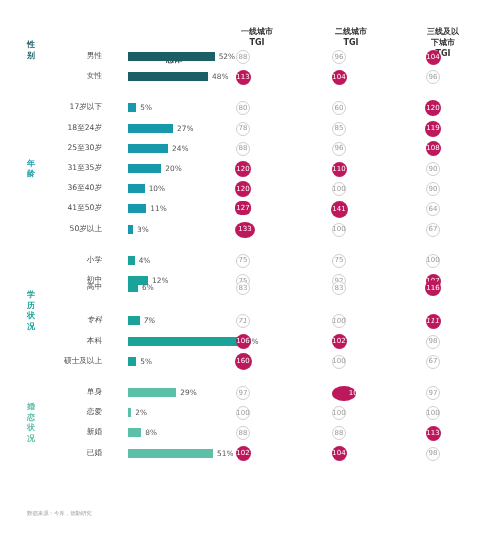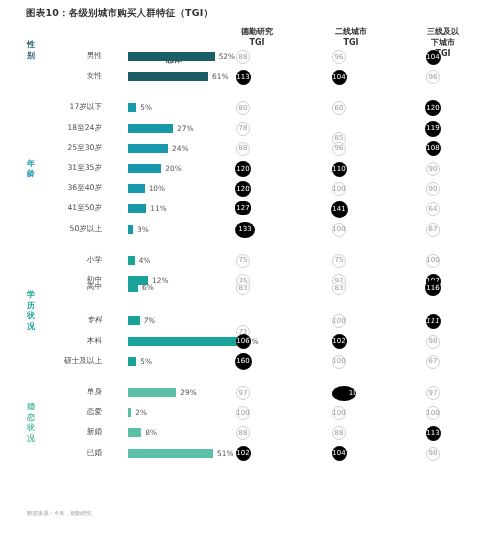--- a/index.html
+++ b/index.html
@@ -95,21 +95,21 @@
     border-radius: 50%;
     text-align: center;
     font-size: 7px;
     box-sizing: border-box;
     display: flex;
     align-items: center;
     justify-content: center;
     line-height: 1;
   }
   .badge.green {
-    background: #000000;
+    background: #be185d;
     color: #ffffff;
     border: none;
   }
   .badge.grey {
     background: #ffffff;
     color: #9a9a9a;
     border: 1px solid #cfcfcf;
   }
   .badge-col-1 { left: 243px; }
   .badge-col-2 { left: 339px; }
@@ -135,24 +135,23 @@
     font-size: 5.4px;
     color: #9c9c9c;
     white-space: nowrap;
   }
 </style>
 </head>
 <body>
 
 <div id="page">
 
-  <div id="chart-title">图表10：各级别城市购买人群特征（TGI）</div>
 
   <div class="col-head" id="head-total">总体</div>
-  <div class="col-head" id="head-t1">德勤研究
+  <div class="col-head" id="head-t1">一线城市
 TGI</div>
   <div class="col-head" id="head-t2">二线城市
 TGI</div>
   <div class="col-head" id="head-t3">三线及以
 下城市
 TGI</div>
 
   <div id="rows-container">
       <div class="row" style="top: 47px;">
         <div class="row-label">男性</div>
@@ -161,21 +160,21 @@
           <div class="bar-val" style="left: 90.6667px;">52%</div>
         </div>
         <div class="badge badge-col-1 grey" style="width: 14px; height: 14px; top: 3px; margin-left: -7px;">88</div>
         <div class="badge badge-col-2 grey" style="width: 14px; height: 14px; top: 3px; margin-left: -7px;">96</div>
         <div class="badge badge-col-3 green" style="width: 15px; height: 15px; top: 2.5px; margin-left: -7.5px;">104</div>
       </div>
       <div class="row" style="top: 67.2px;">
         <div class="row-label">女性</div>
         <div class="bar-wrap">
           <div class="bar" style="width: 80px; background: rgb(27, 94, 102);"></div>
-          <div class="bar-val" style="left: 84px;">61%</div>
+          <div class="bar-val" style="left: 84px;">48%</div>
         </div>
         <div class="badge badge-col-1 green" style="width: 15px; height: 15px; top: 2.5px; margin-left: -7.5px;">113</div>
         <div class="badge badge-col-2 green" style="width: 15px; height: 15px; top: 2.5px; margin-left: -7.5px;">104</div>
         <div class="badge badge-col-3 grey" style="width: 14px; height: 14px; top: 3px; margin-left: -7px;">96</div>
       </div>
       <div class="row" style="top: 98.4px;">
         <div class="row-label">17岁以下</div>
         <div class="bar-wrap">
           <div class="bar" style="width: 8.33333px; background: rgb(23, 153, 171);"></div>
           <div class="bar-val" style="left: 12.3333px;">5%</div>
@@ -184,21 +183,21 @@
         <div class="badge badge-col-2 grey" style="width: 14px; height: 14px; top: 3px; margin-left: -7px;">60</div>
         <div class="badge badge-col-3 green" style="width: 16px; height: 16px; top: 2px; margin-left: -8px;">120</div>
       </div>
       <div class="row" style="top: 118.6px;">
         <div class="row-label">18至24岁</div>
         <div class="bar-wrap">
           <div class="bar" style="width: 45px; background: rgb(23, 153, 171);"></div>
           <div class="bar-val" style="left: 49px;">27%</div>
         </div>
         <div class="badge badge-col-1 grey" style="width: 14px; height: 14px; top: 3px; margin-left: -7px;">78</div>
-        <div class="badge badge-col-2 grey" style="width: 14px; height: 14px; top: 13px; margin-left: -7px;">85</div>
+        <div class="badge badge-col-2 grey" style="width: 14px; height: 14px; top: 3px; margin-left: -7px;">85</div>
         <div class="badge badge-col-3 green" style="width: 16px; height: 16px; top: 2px; margin-left: -8px;">119</div>
       </div>
       <div class="row" style="top: 138.8px;">
         <div class="row-label">25至30岁</div>
         <div class="bar-wrap">
           <div class="bar" style="width: 40px; background: rgb(23, 153, 171);"></div>
           <div class="bar-val" style="left: 44px;">24%</div>
         </div>
         <div class="badge badge-col-1 grey" style="width: 14px; height: 14px; top: 3px; margin-left: -7px;">88</div>
         <div class="badge badge-col-2 grey" style="width: 14px; height: 14px; top: 3px; margin-left: -7px;">96</div>
@@ -273,21 +272,21 @@
         <div class="badge badge-col-1 grey" style="width: 14px; height: 14px; top: 3px; margin-left: -7px;">83</div>
         <div class="badge badge-col-2 grey" style="width: 14px; height: 14px; top: 3px; margin-left: -7px;">83</div>
         <div class="badge badge-col-3 green" style="width: 16px; height: 16px; top: 2px; margin-left: -8px;">116</div>
       </div>
       <div class="row" style="top: 311.4px; font-style: italic;">
         <div class="row-label">专科</div>
         <div class="bar-wrap">
           <div class="bar" style="width: 11.6667px; background: rgb(25, 163, 153);"></div>
           <div class="bar-val" style="left: 15.6667px;">7%</div>
         </div>
-        <div class="badge badge-col-1 grey" style="width: 14px; height: 14px; top: 14px; margin-left: -7px;">71</div>
+        <div class="badge badge-col-1 grey" style="width: 14px; height: 14px; top: 3px; margin-left: -7px;">71</div>
         <div class="badge badge-col-2 grey" style="width: 14px; height: 14px; top: 3px; margin-left: -7px;">100</div>
         <div class="badge badge-col-3 green" style="width: 15px; height: 15px; top: 2.5px; margin-left: -7.5px;">111</div>
       </div>
       <div class="row" style="top: 331.6px;">
         <div class="row-label">本科</div>
         <div class="bar-wrap">
           <div class="bar" style="width: 110px; background: rgb(25, 163, 153);"></div>
           <div class="bar-val" style="left: 114px;">66%</div>
         </div>
         <div class="badge badge-col-1 green" style="width: 15px; height: 15px; top: 2.5px; margin-left: -7.5px;">106</div>

